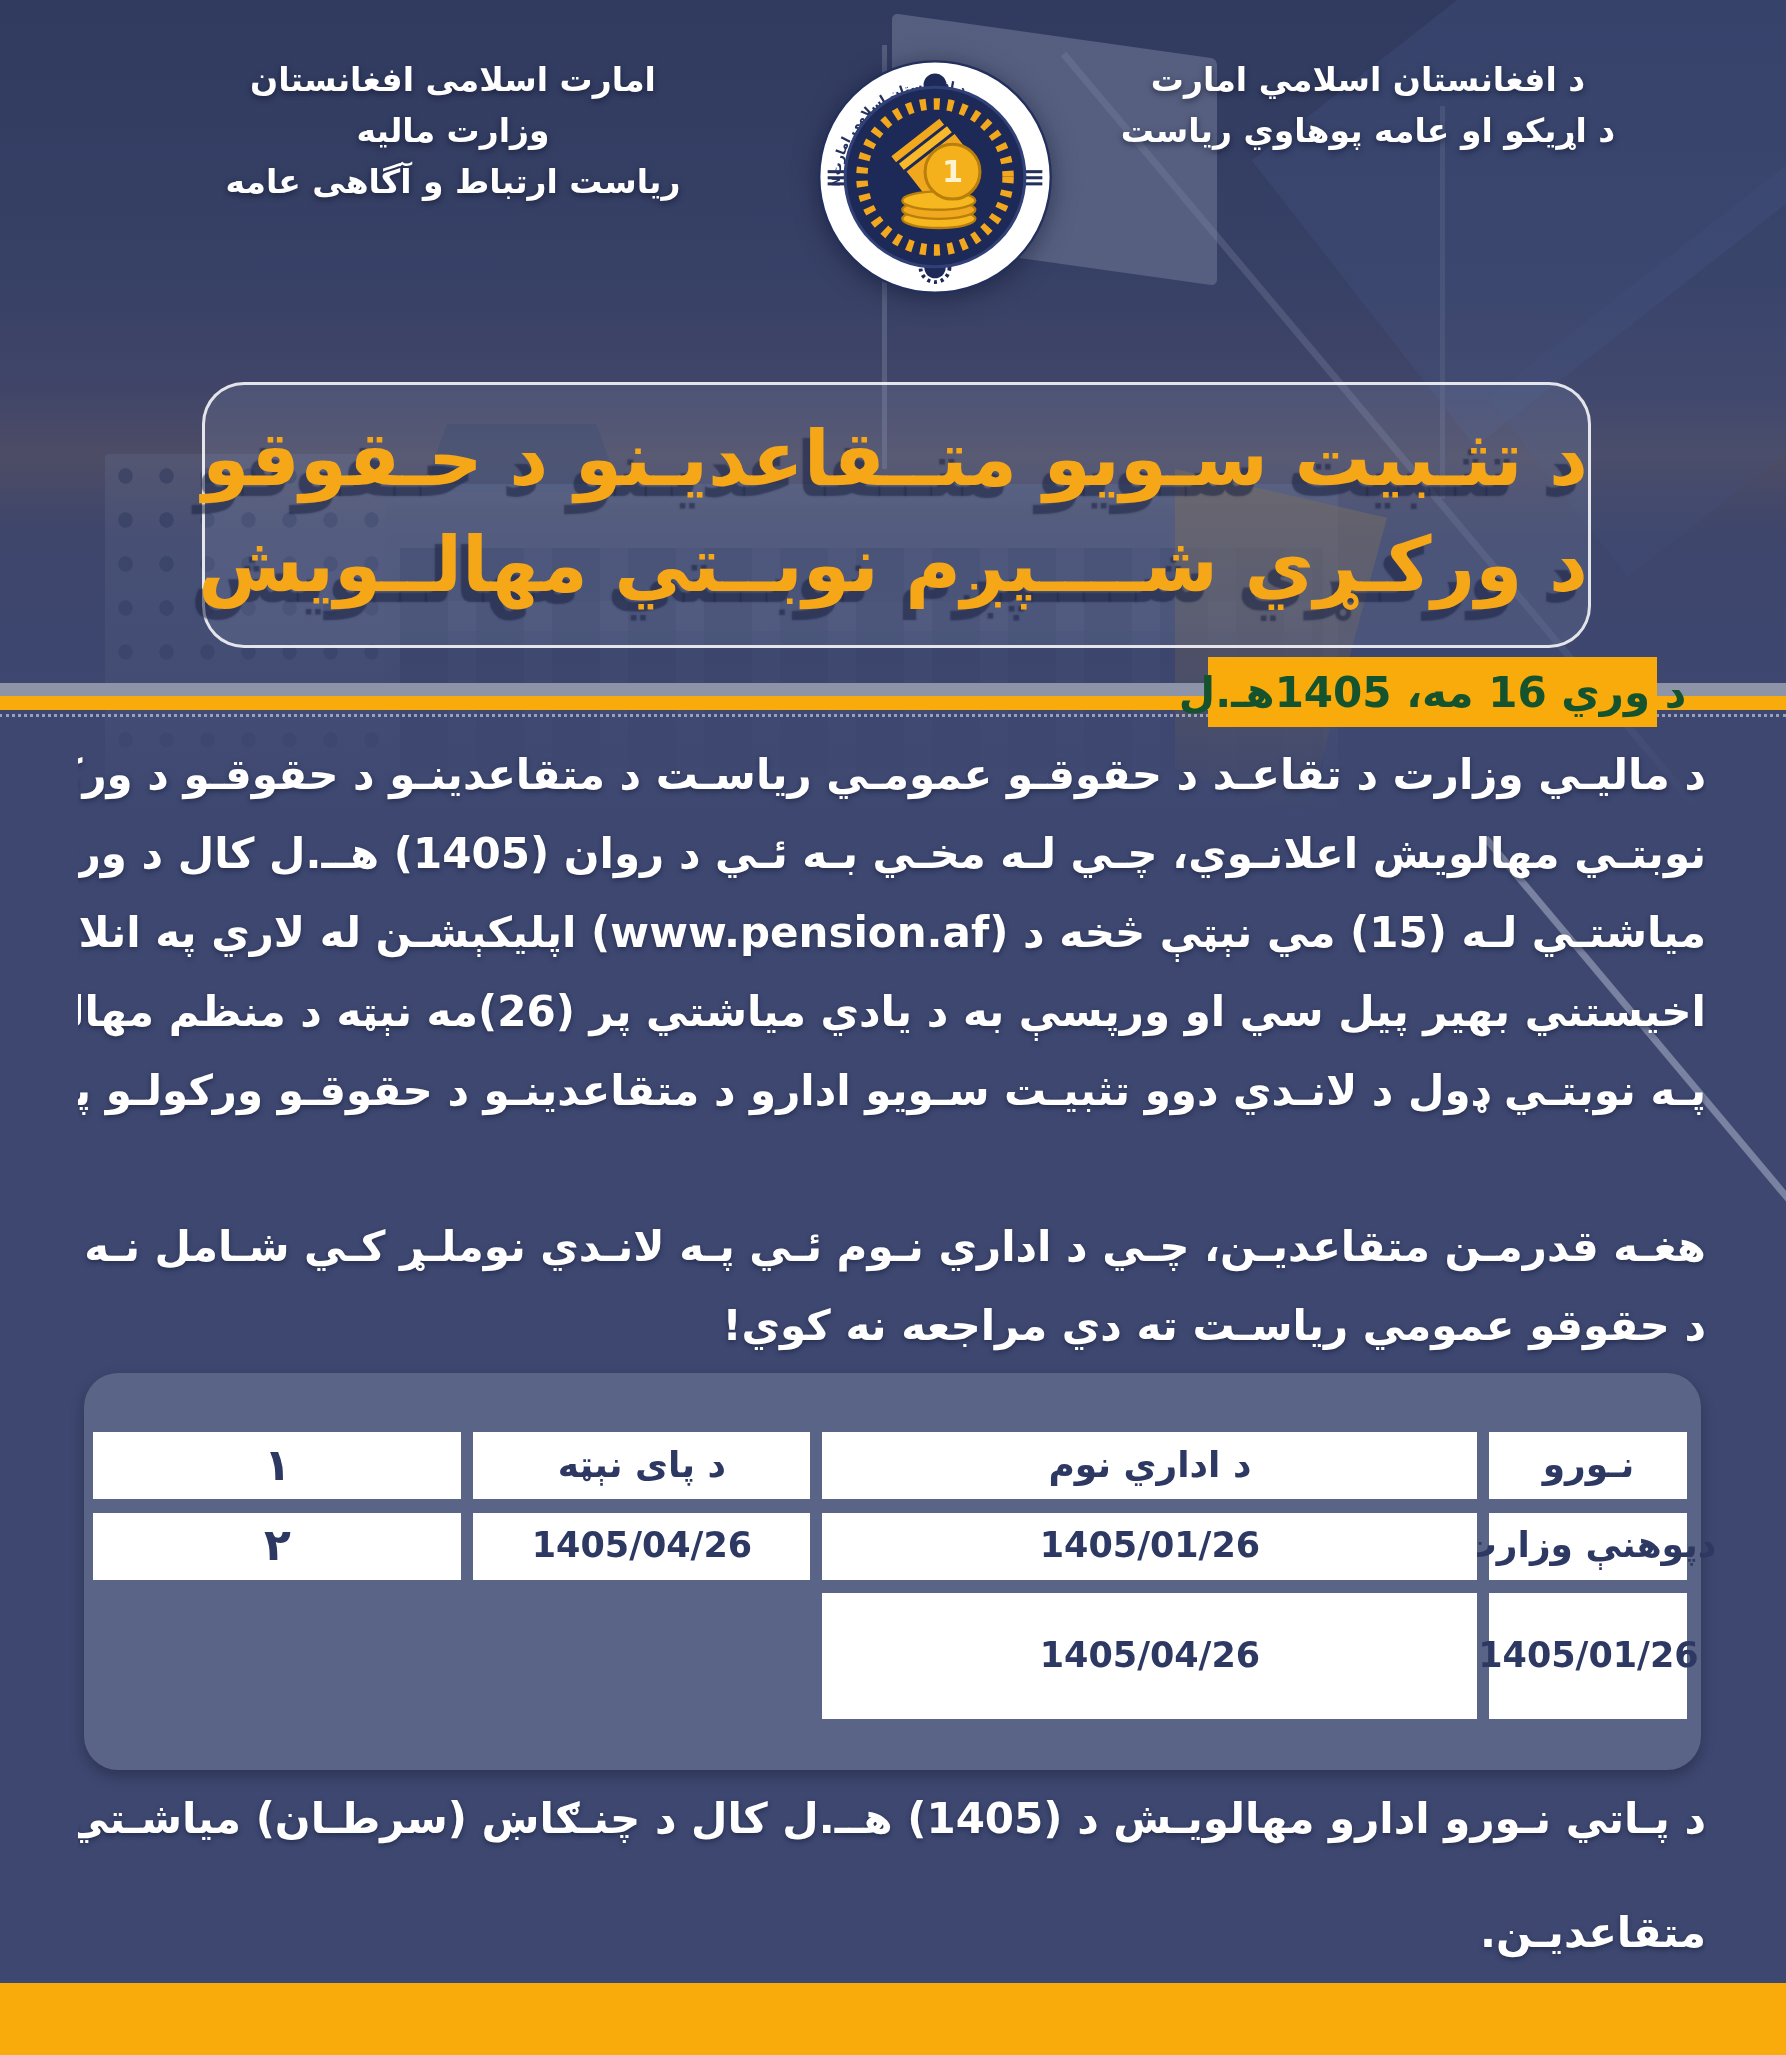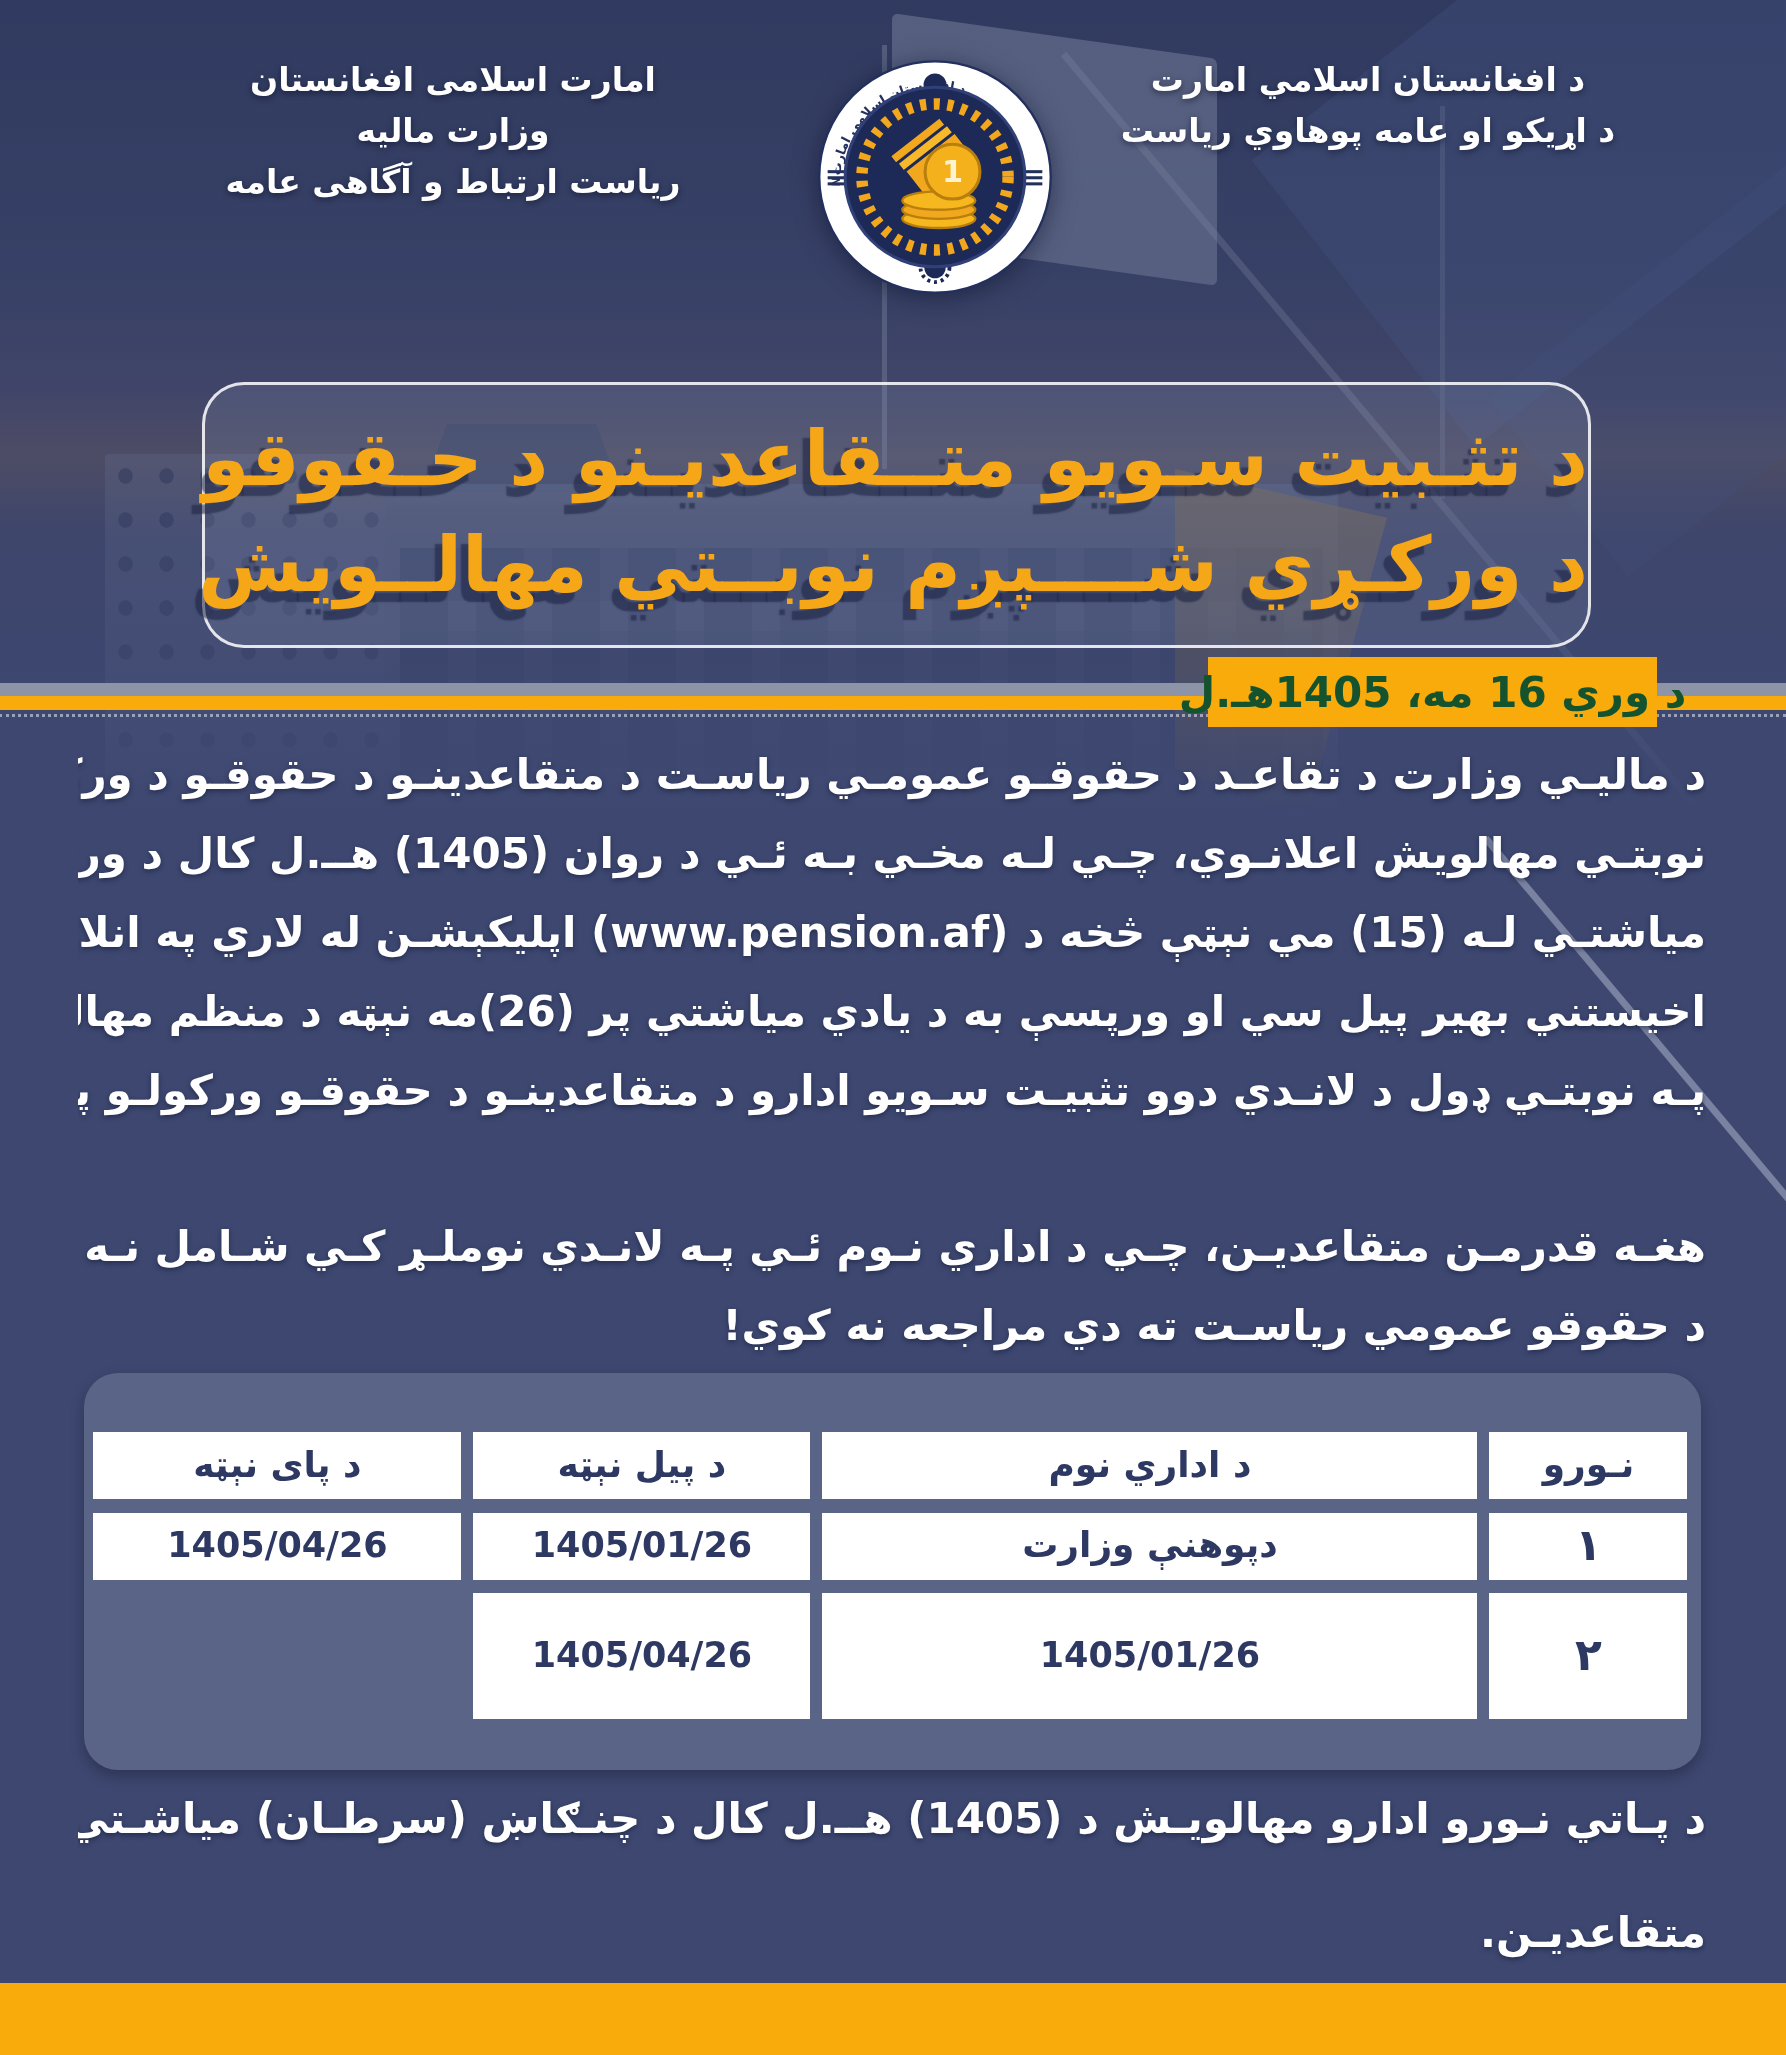--- a/index.html
+++ b/index.html
@@ -213,21 +213,20 @@
 
   <div class="body-text para2">
     <div class="bline">هغـه قدرمـن متقاعديـن، چـي د اداري نـوم ئـي پـه لانـدي نوملـړ کـي شـامل نـه دئ، د تقاعـد</div>
     <div class="bline last">د حقوقو عمومي رياسـت ته دي مراجعه نه کوي!</div>
   </div>
 
   <div class="table-card">
     <div class="tgrid">
       <div class="cell">نـورو</div>
       <div class="cell">د اداري نوم</div>
-      <div class="cell">د پيل نېټه</div>
       <div class="cell">د پای نېټه</div>
 
       <div class="cell num">۱</div>
       <div class="cell">دپوهنې وزارت</div>
       <div class="cell date">1405/01/26</div>
       <div class="cell date">1405/04/26</div>
 
       <div class="cell num">۲</div>
       <div class="cell date">1405/01/26</div>
       <div class="cell date">1405/04/26</div>

